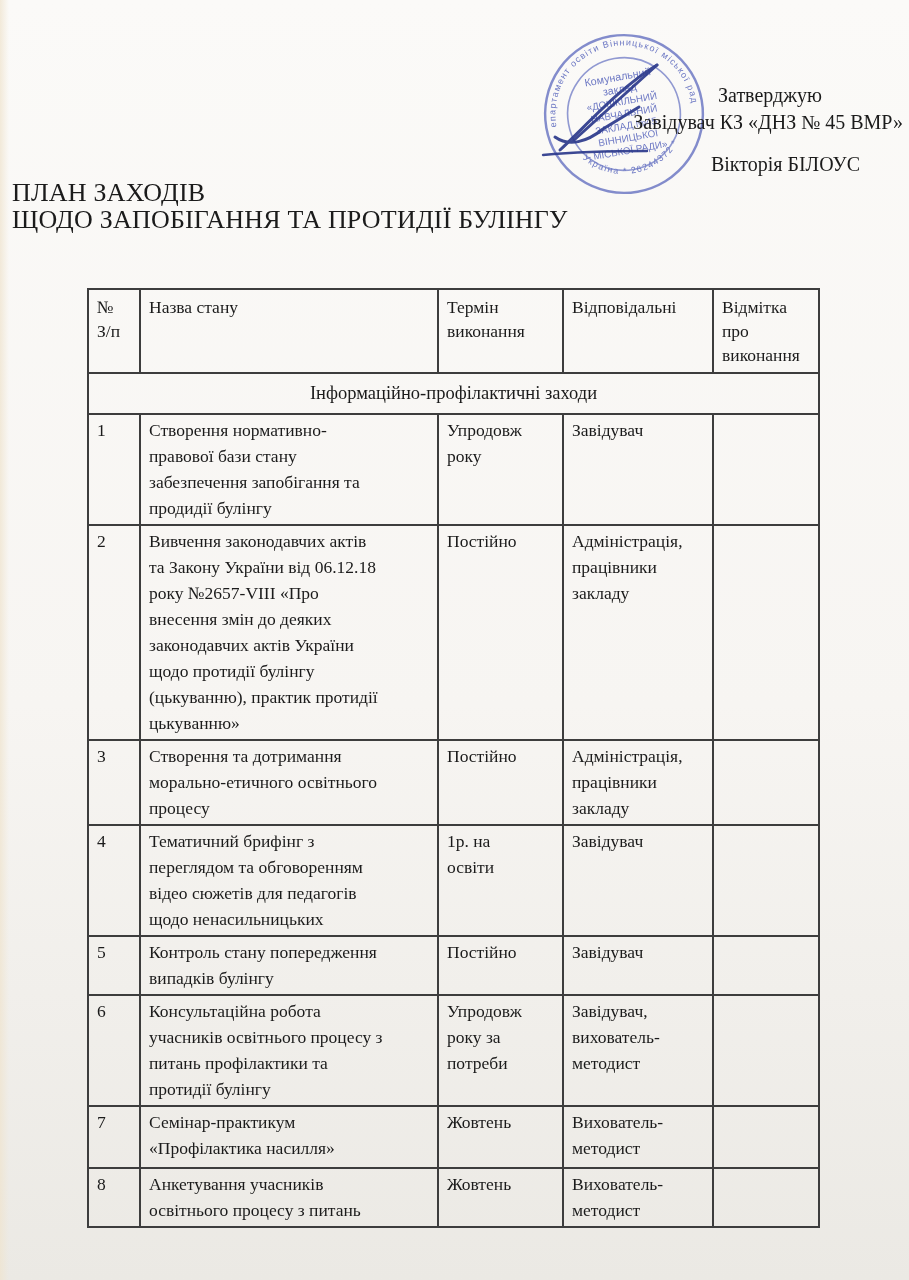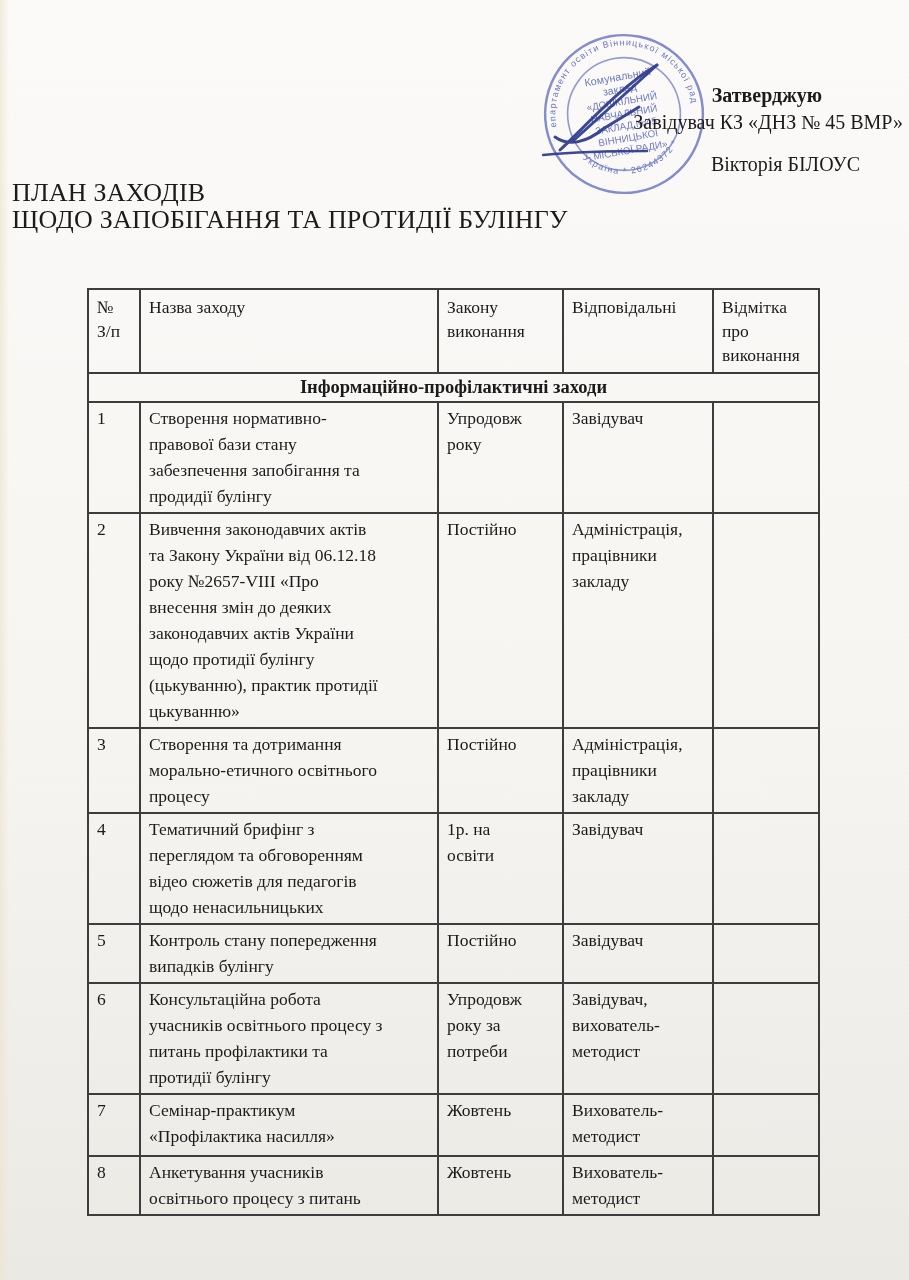--- a/index.html
+++ b/index.html
@@ -7,43 +7,43 @@
     position:relative;width:909px;height:1280px;overflow:hidden;
     background:linear-gradient(180deg,#fbfaf8 0%,#f7f5f2 55%,#ebe9e4 100%);
     font-family:"Liberation Serif",serif;color:#1b1b1b;
   }
   .page::before{
     content:"";position:absolute;left:0;top:0;bottom:0;width:9px;
     background:linear-gradient(90deg,#efe4cf,rgba(255,255,255,0));opacity:.75;
   }
   
   .appr-line{position:absolute;font-size:20px;white-space:nowrap;}
-  .appr-1{top:84px;right:87px;font-weight:bold;}
+  .appr-1{top:84px;right:87px;font-weight:normal;}
   .appr-2{top:111px;right:6px;}
   .appr-3{top:153px;right:49px;}
   
   .stamp{position:absolute;left:540px;top:30px;width:168px;height:168px;opacity:.88;}
   .stamp text{font-family:"Liberation Sans",sans-serif;}
   .signature{position:absolute;left:535px;top:45px;width:190px;height:130px;}
   
   .title{position:absolute;top:180px;left:12px;width:100%;text-align:left;
          font-size:26px;line-height:26.5px;letter-spacing:.2px;}
   
   .doc-table{position:absolute;left:87px;top:288px;width:731px;
              border-collapse:collapse;table-layout:fixed;
              font-size:17.5px;line-height:26px;}
   .doc-table th,.doc-table td{
     border:2px solid #3d3d3d;vertical-align:top;padding:2px 8px 3px 8px;
     white-space:pre-line;font-weight:normal;text-align:left;overflow:hidden;
   }
   .doc-table th{line-height:24px;padding-top:5px;}
   .th-c{text-align:center;}
   .cell-num{text-align:center;padding-left:2px;padding-right:2px;}
-  .section-row td{text-align:center;font-weight:bold;white-space:normal;
-                  padding:2px;font-size:18.5px;line-height:23px;}
+  .section-row td{text-align:center;font-weight:normal;white-space:normal;
+                  padding:8px;font-size:18.5px;line-height:23px;}
   tr.h-header{height:84px;} tr.h-sec{height:28px;}
   tr.h-r1{height:110px;} tr.h-r2{height:211px;} tr.h-r3{height:81px;}
   tr.h-r4{height:107px;} tr.h-r5{height:54px;} tr.h-r6{height:105px;}
   tr.h-r7{height:62px;} tr.h-r8{height:56px;}
 </style>
 </head>
 <body>
 
 <div class="page">
 
@@ -94,22 +94,22 @@
       <col style="width:52px">
         <col style="width:298px">
         <col style="width:125px">
       <col style="width:150px">
         <col style="width:106px">
     </colgroup>
     <tbody>
         <tr class="h-header">
       <th>№
 З/п</th>
-      <th class="th-c">Назва заходу</th>
-      <th class="th-c">Закону
+      <th class="th-c">Назва стану</th>
+      <th class="th-c">Термін
 виконання</th>
       <th class="th-c">Відповідальні</th>
       <th class="th-c">Відмітка
 про
 виконання</th>
     </tr>
     <tr class="section-row h-sec">
       <td colspan="5">Інформаційно-профілактичні заходи</td>
     </tr>
     <tr class="h-r1">

